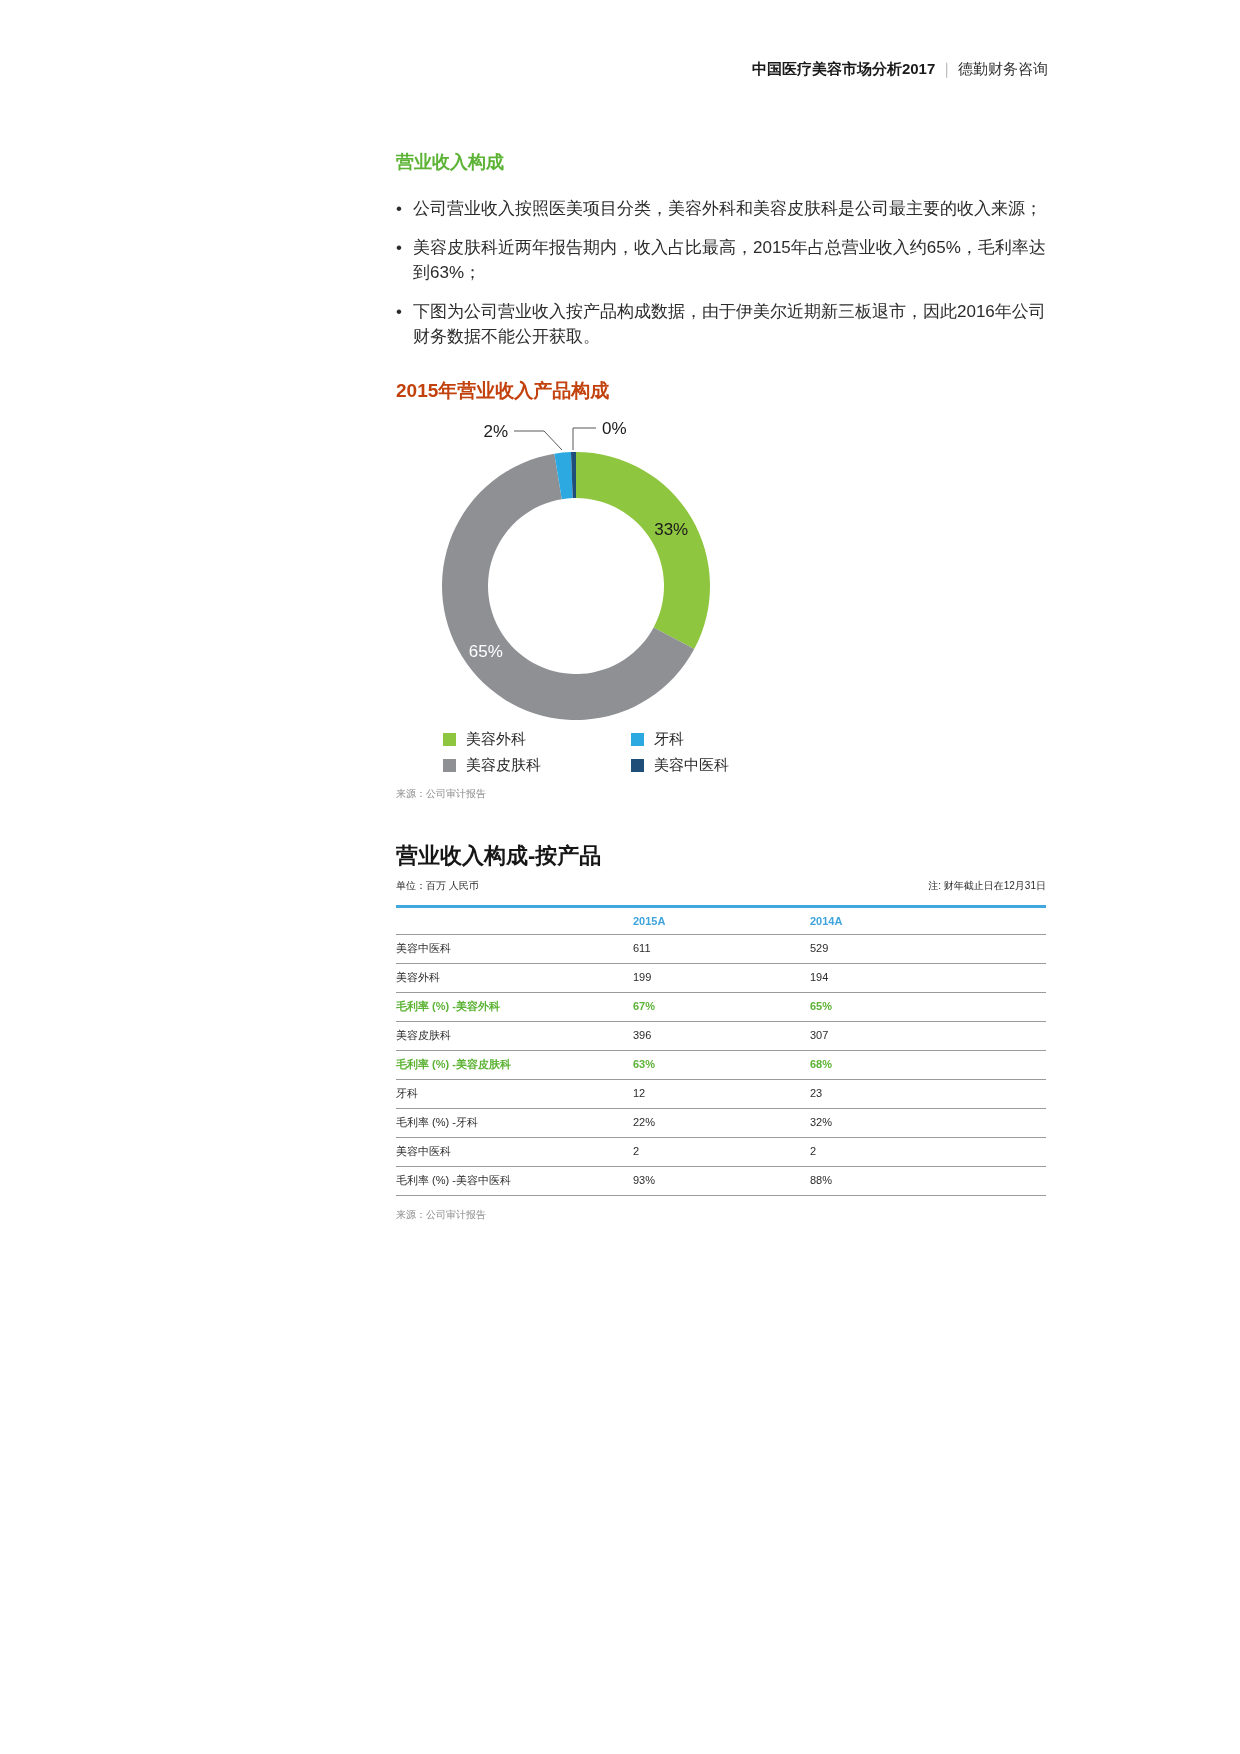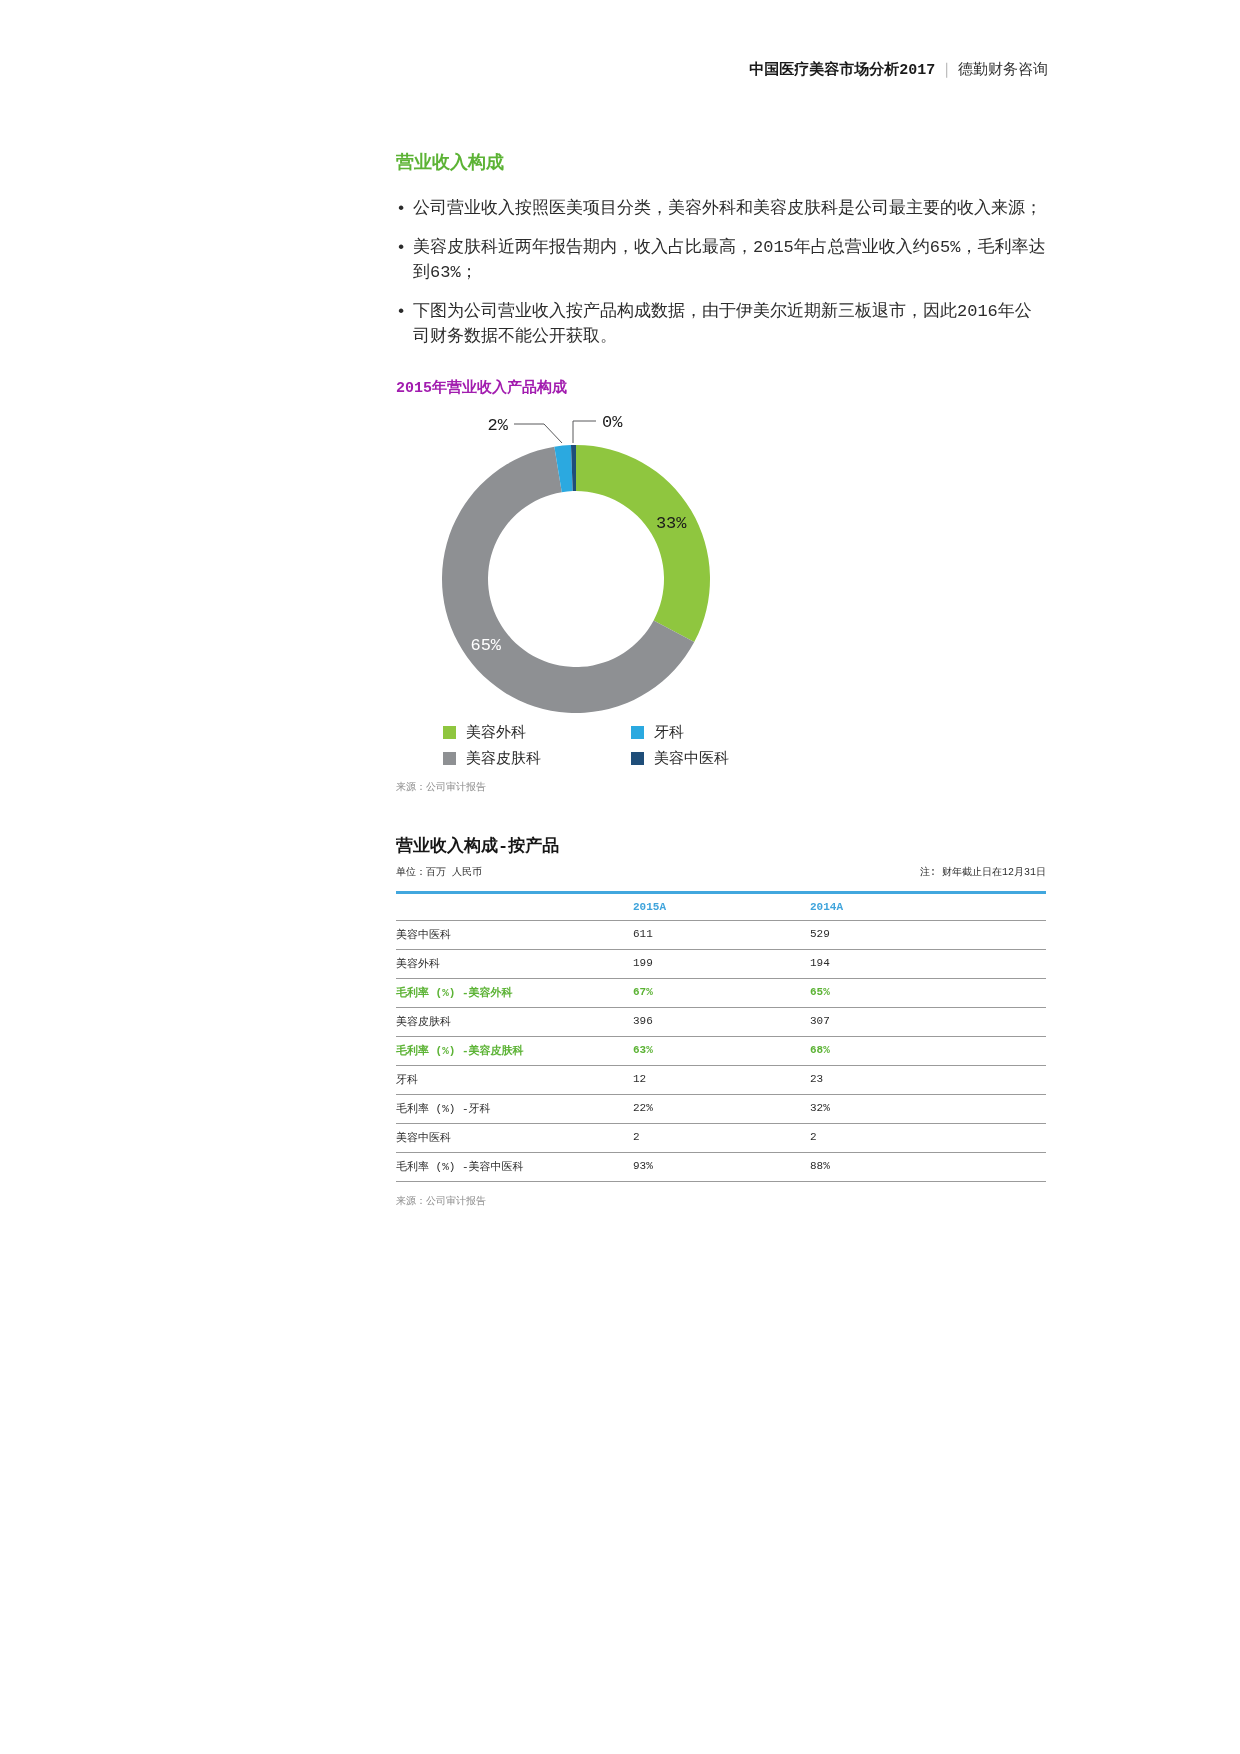--- a/index.html
+++ b/index.html
@@ -1,39 +1,39 @@
 <!DOCTYPE html>
 <html><head>
 <meta charset="utf-8">
 <style>
   html,body{margin:0;padding:0;background:#ffffff;}
   .page{position:relative;width:1240px;height:1288px;background:#ffffff;overflow:hidden;
-        font-family:Liberation Mono, monospace;color:#232323;}
+        font-family:Liberation Sans, sans-serif;color:#232323;}
   
   .header{position:absolute;top:60px;left:0;right:192px;text-align:right;font-size:15px;white-space:nowrap;}
   .header .t{font-weight:700;color:#1a1a1a;}
   .header .d{color:#a9a9a9;font-weight:400;margin:0 4px;}
   .header .s{color:#333333;}
   
   .content{position:absolute;left:396px;top:150px;width:650px;}
   .sec-heading{font-size:18px;font-weight:700;margin:0 0 22px 0;}
   .bullet{display:flex;font-size:17px;line-height:1.5;margin-bottom:13px;color:#2b2b2b;}
   .bullet .dot{width:17px;flex:none;}
-  .chart-title{font-size:15px;font-weight:700;margin:28px 0 0 0;color:#a21caf;}
+  .chart-title{font-size:19px;font-weight:700;margin:28px 0 0 0;color:#c2410c;}
   #donut{display:block;margin:14px 0 0 40px;}
   .slice-label{font-size:17px;}
   .out-label{font-size:17px;fill:#1a1a1a;}
   .leader{stroke:#58595b;stroke-width:1;fill:none;}
   .legend{margin:2px 0 0 47px;display:grid;grid-template-columns:188px auto;row-gap:7px;
           font-size:15px;color:#2b2b2b;}
   .legend-item{display:flex;align-items:center;}
   .legend-swatch{width:13px;height:13px;margin-right:10px;flex:none;}
   .source{color:#8a8a8a;font-size:10px;margin-top:12px;}
   
-  .table-title{font-size:17px;font-weight:700;margin:40px 0 0 0;color:#161616;}
+  .table-title{font-size:22px;font-weight:700;margin:40px 0 0 0;color:#161616;}
   .table-notes{display:flex;justify-content:space-between;font-size:10px;margin-top:8px;color:#2b2b2b;}
   .table{margin-top:12px;}
   .trow{display:grid;grid-template-columns:237px 177px 1fr;align-items:center;
         padding:6px 0 7px 0;border-bottom:1px solid #9b9b9b;font-size:11px;color:#2b2b2b;}
   .trow.head{font-weight:700;padding:7px 0;}
   .trow.green{font-weight:700;}
   .page-number{position:absolute;right:192px;top:1425px;font-size:19px;color:#4d4d4d;}
 </style>
 </head>
 <body>

